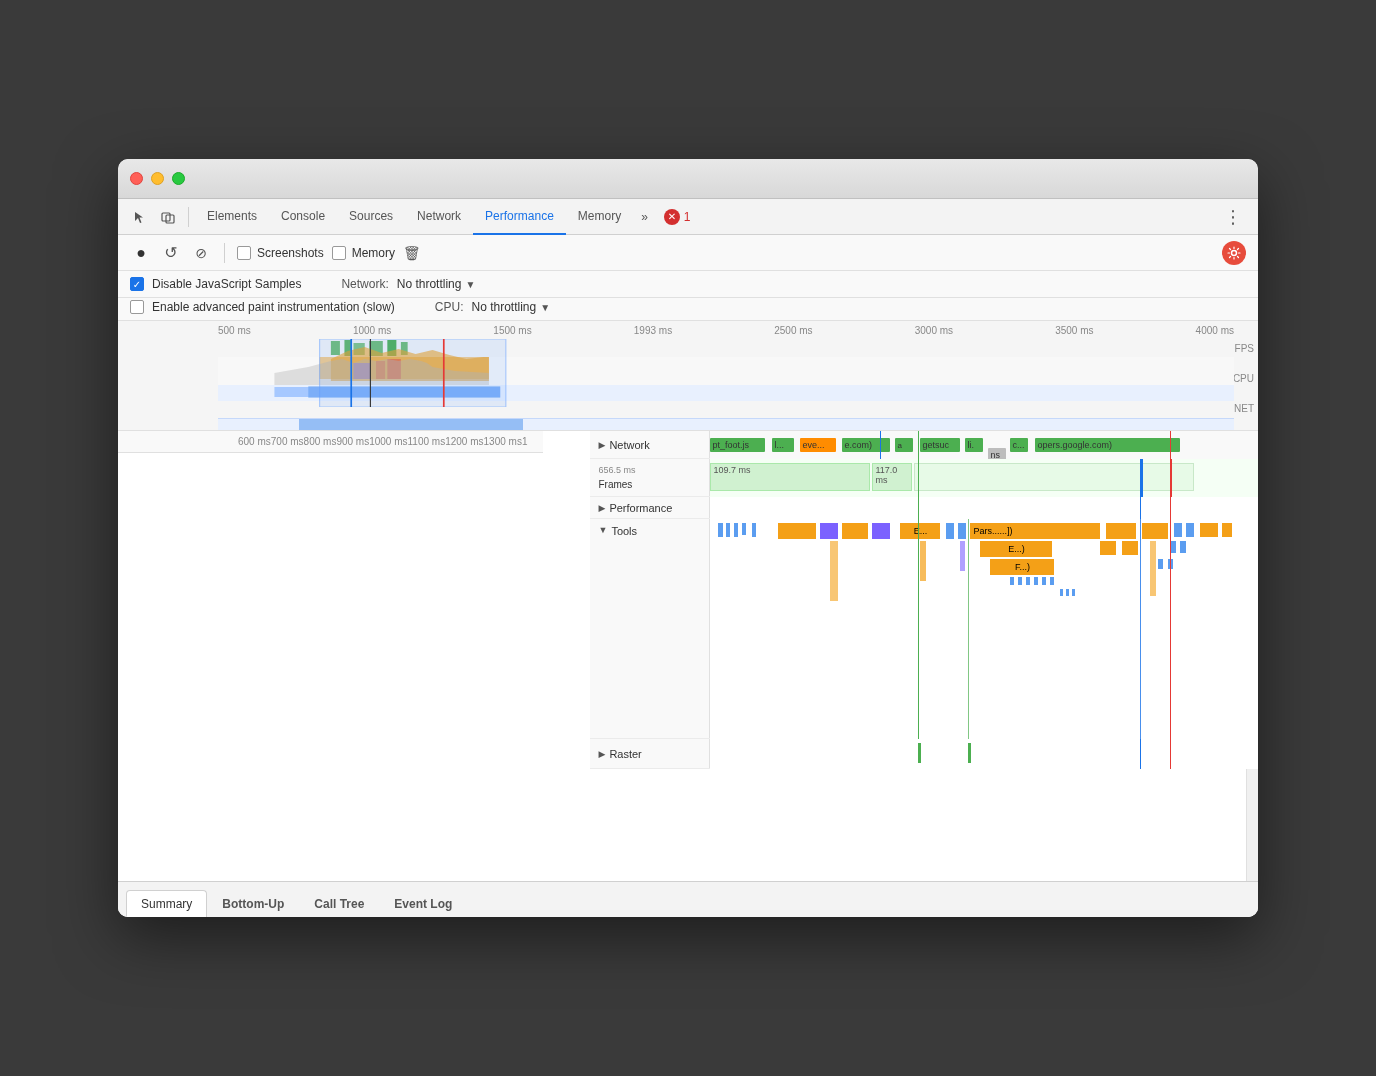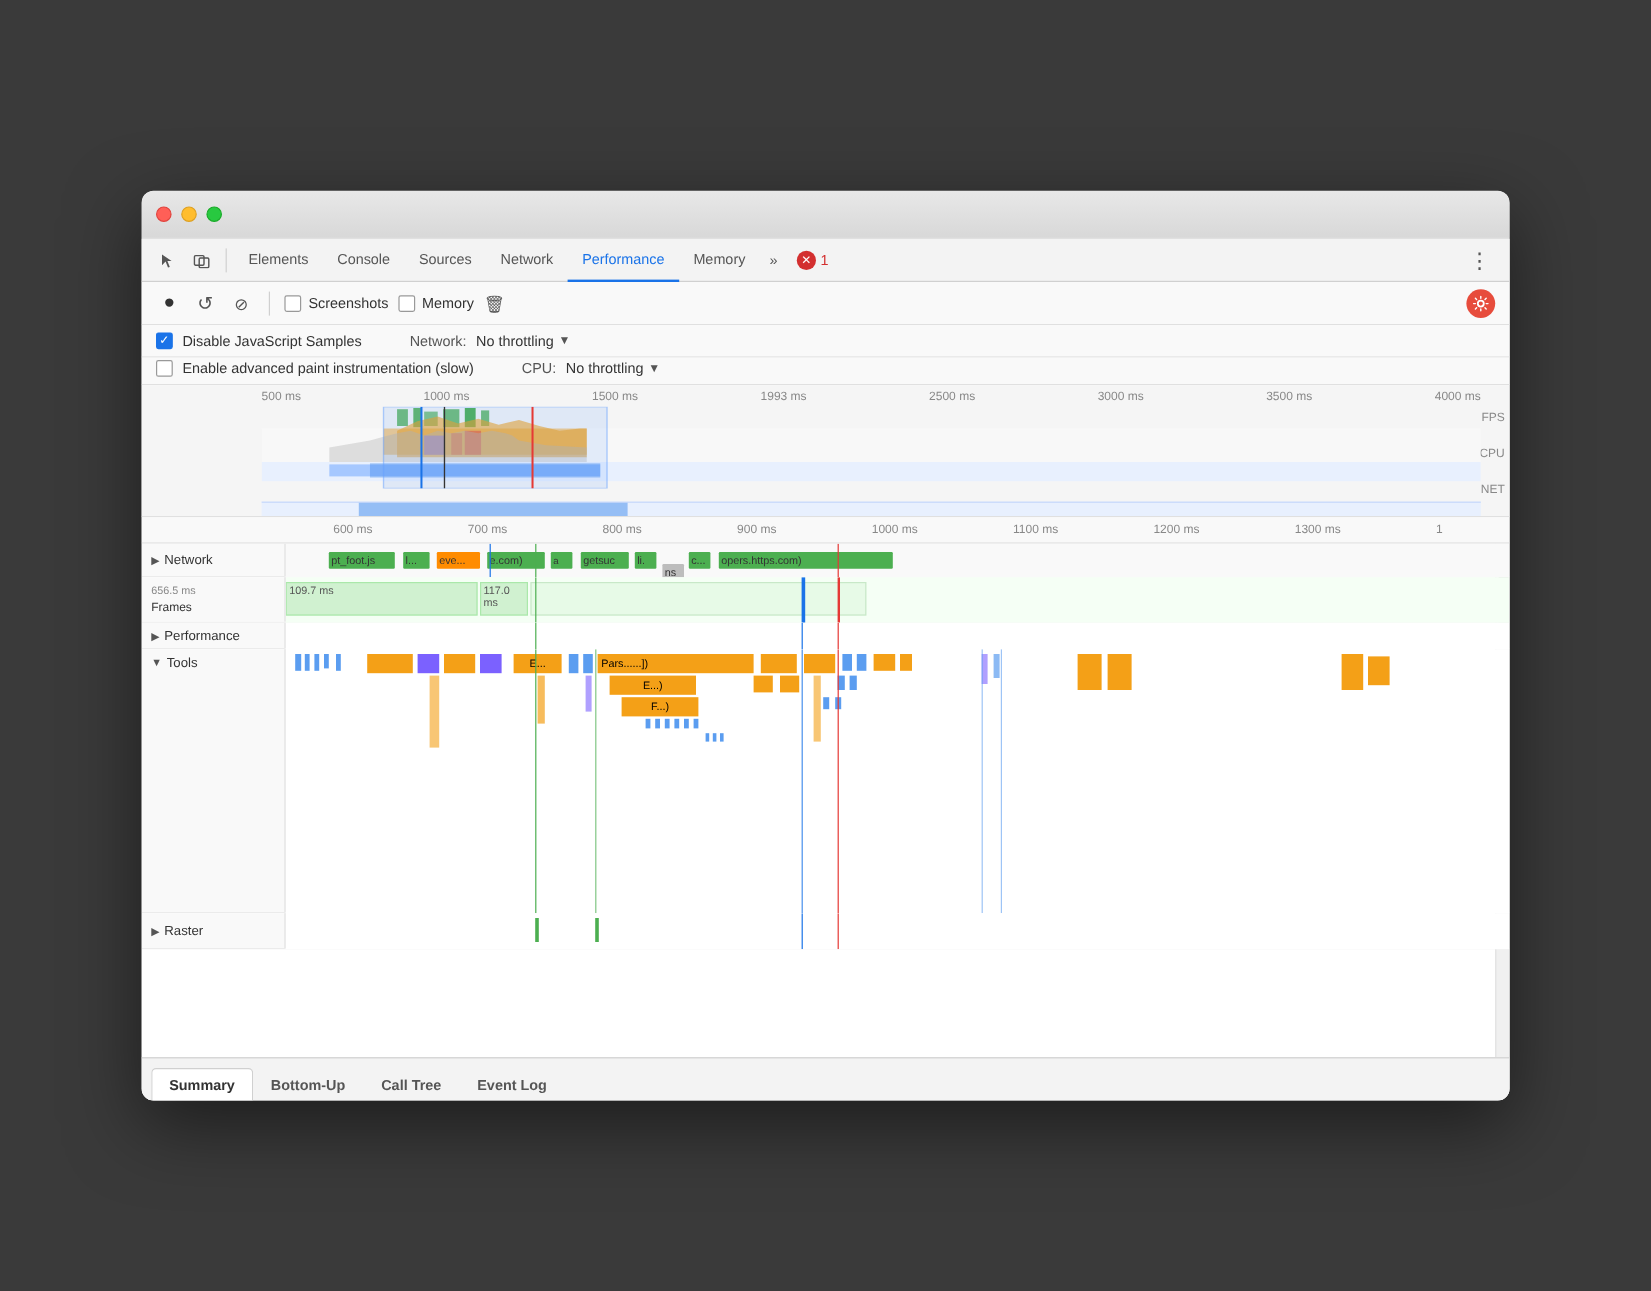--- a/index.html
+++ b/index.html
@@ -348,21 +348,21 @@
       border: 1px solid transparent;
       border-bottom: none;
       border-radius: 4px 4px 0 0;
       background: transparent;
       font-weight: bold;
     }
     .bottom-tab.active {
       background: white;
       border-color: #d0d0d0;
       color: #333;
-      font-weight: 700;
+      font-weight: 400;
     }
     
     .scrollbar-track {
       width: 12px;
       background: #f0f0f0;
       border-left: 1px solid #e0e0e0;
       position: absolute;
       right: 0;
       top: 0;
       bottom: 0;
@@ -403,34 +403,34 @@
       position: absolute;
       height: 14px;
       border-radius: 1px;
       display: flex;
       align-items: center;
       overflow: hidden;
       font-size: 9px;
       color: #333;
       padding: 0 2px;
       white-space: nowrap;
-      margin-left: 36px;
     }
     .expand-arrow {
       font-size: 9px;
       color: #555;
       cursor: pointer;
     }
     
     .content-area {
       flex: 1;
       overflow: hidden;
       display: flex;
-      flex-direction: column;
+      flex-direction: row;
       position: relative;
+      gap: 47px;
     }
   </style>
 </head>
 <body>
 
 <div class="window">
 
   <div class="titlebar">
     <div class="traffic-lights">
       <div class="traffic-light tl-close"></div>
@@ -605,21 +605,21 @@
 
             <div class="timeline-bar bar-green" style="left:0;top:7px;width:55px;">pt_foot.js</div>
             <div class="timeline-bar" style="left:62px;top:7px;width:22px;background:#4caf50;font-size:9px;">l...</div>
             <div class="timeline-bar bar-green" style="left:90px;top:7px;width:36px;background:#ff8c00;">eve...</div>
             <div class="timeline-bar bar-green" style="left:132px;top:7px;width:48px;">e.com)</div>
             <div class="timeline-bar bar-green" style="left:185px;top:7px;width:18px;font-size:8px;">a</div>
             <div class="timeline-bar bar-green" style="left:210px;top:7px;width:40px;font-size:9px;">getsuc</div>
             <div class="timeline-bar bar-green" style="left:255px;top:7px;width:18px;font-size:9px;">li.</div>
             <div class="timeline-bar" style="left:278px;top:17px;width:18px;background:#bdbdbd;font-size:9px;">ns</div>
             <div class="timeline-bar bar-green" style="left:300px;top:7px;width:18px;font-size:9px;">c...</div>
-            <div class="timeline-bar bar-green" style="left:325px;top:7px;width:145px;">opers.https.com)</div>
+            <div class="timeline-bar bar-green" style="left:325px;top:7px;width:145px;">opers.google.com)</div>
 
             <div class="vline vline-blue" style="left:170px;"></div>
             <div class="vline vline-red" style="left:460px;"></div>
             <div class="vline vline-green" style="left:208px;"></div>
           </div>
         </div>
 
         <div class="track-row frames-track" style="height:38px;">
           <div class="track-label">
             <span style="font-size:9px;color:#888;">656.5 ms</span>

